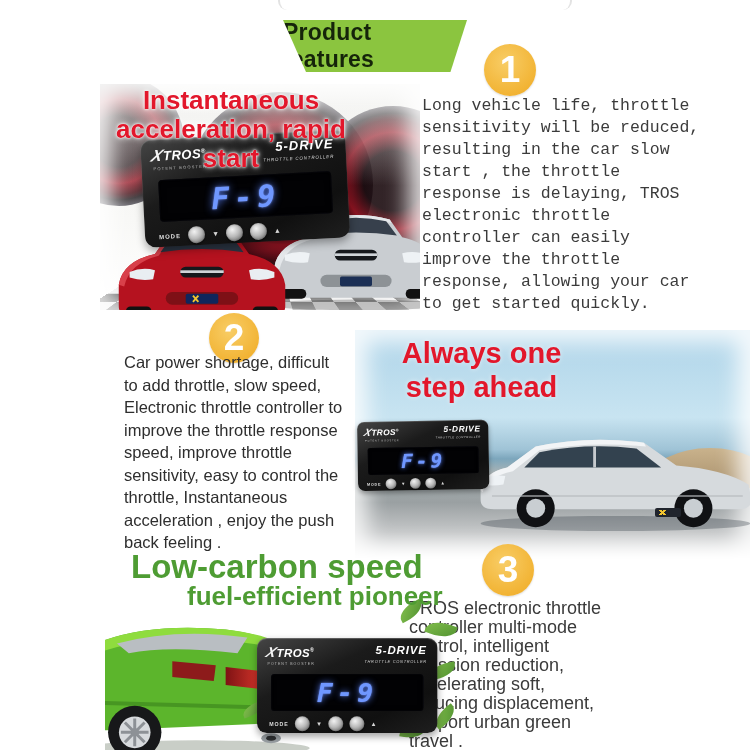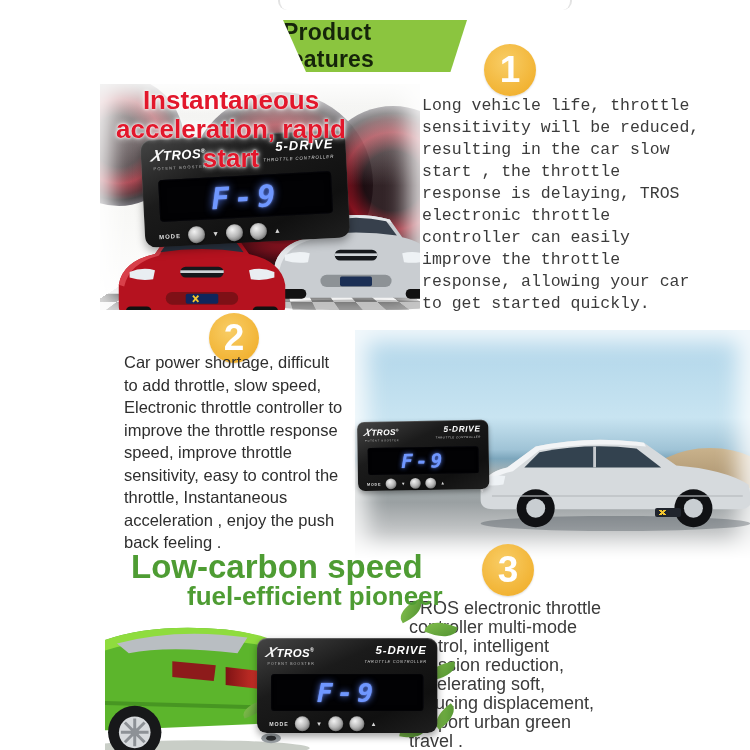--- a/index.html
+++ b/index.html
@@ -219,20 +219,22 @@
       <path d="M128 32 L128 54" stroke="#c6cace" stroke-width="3"></path>
       <path d="M10 66 Q22 61 34 63 L32 72 Q20 74 10 72 Z" fill="#eef2f5"></path>
       <circle cx="66" cy="97" r="20" fill="#101114"></circle>
       <circle cx="66" cy="97" r="10" fill="#c9ced2"></circle>
       <circle cx="232" cy="97" r="20" fill="#101114"></circle>
       <circle cx="232" cy="97" r="10" fill="#c9ced2"></circle>
       <path d="M20 84 L284 84" stroke="#b8bcbf" stroke-width="2" opacity=".6"></path>
     </svg>
 
     <div class="badge" style="left:300px;top:178px"></div>
+    <div class="headline2 prewrap">Always one
+step ahead</div>
     <div class="fade"></div>
   </div>
 
   <div class="device dev2">
     <div class="dev-top">
       <div class="brand">
         <span class="bx">X</span><span>TROS</span><sup>®</sup>
         <div class="tagline">POTENT BOOSTER</div>
       </div>
       <div class="model">

